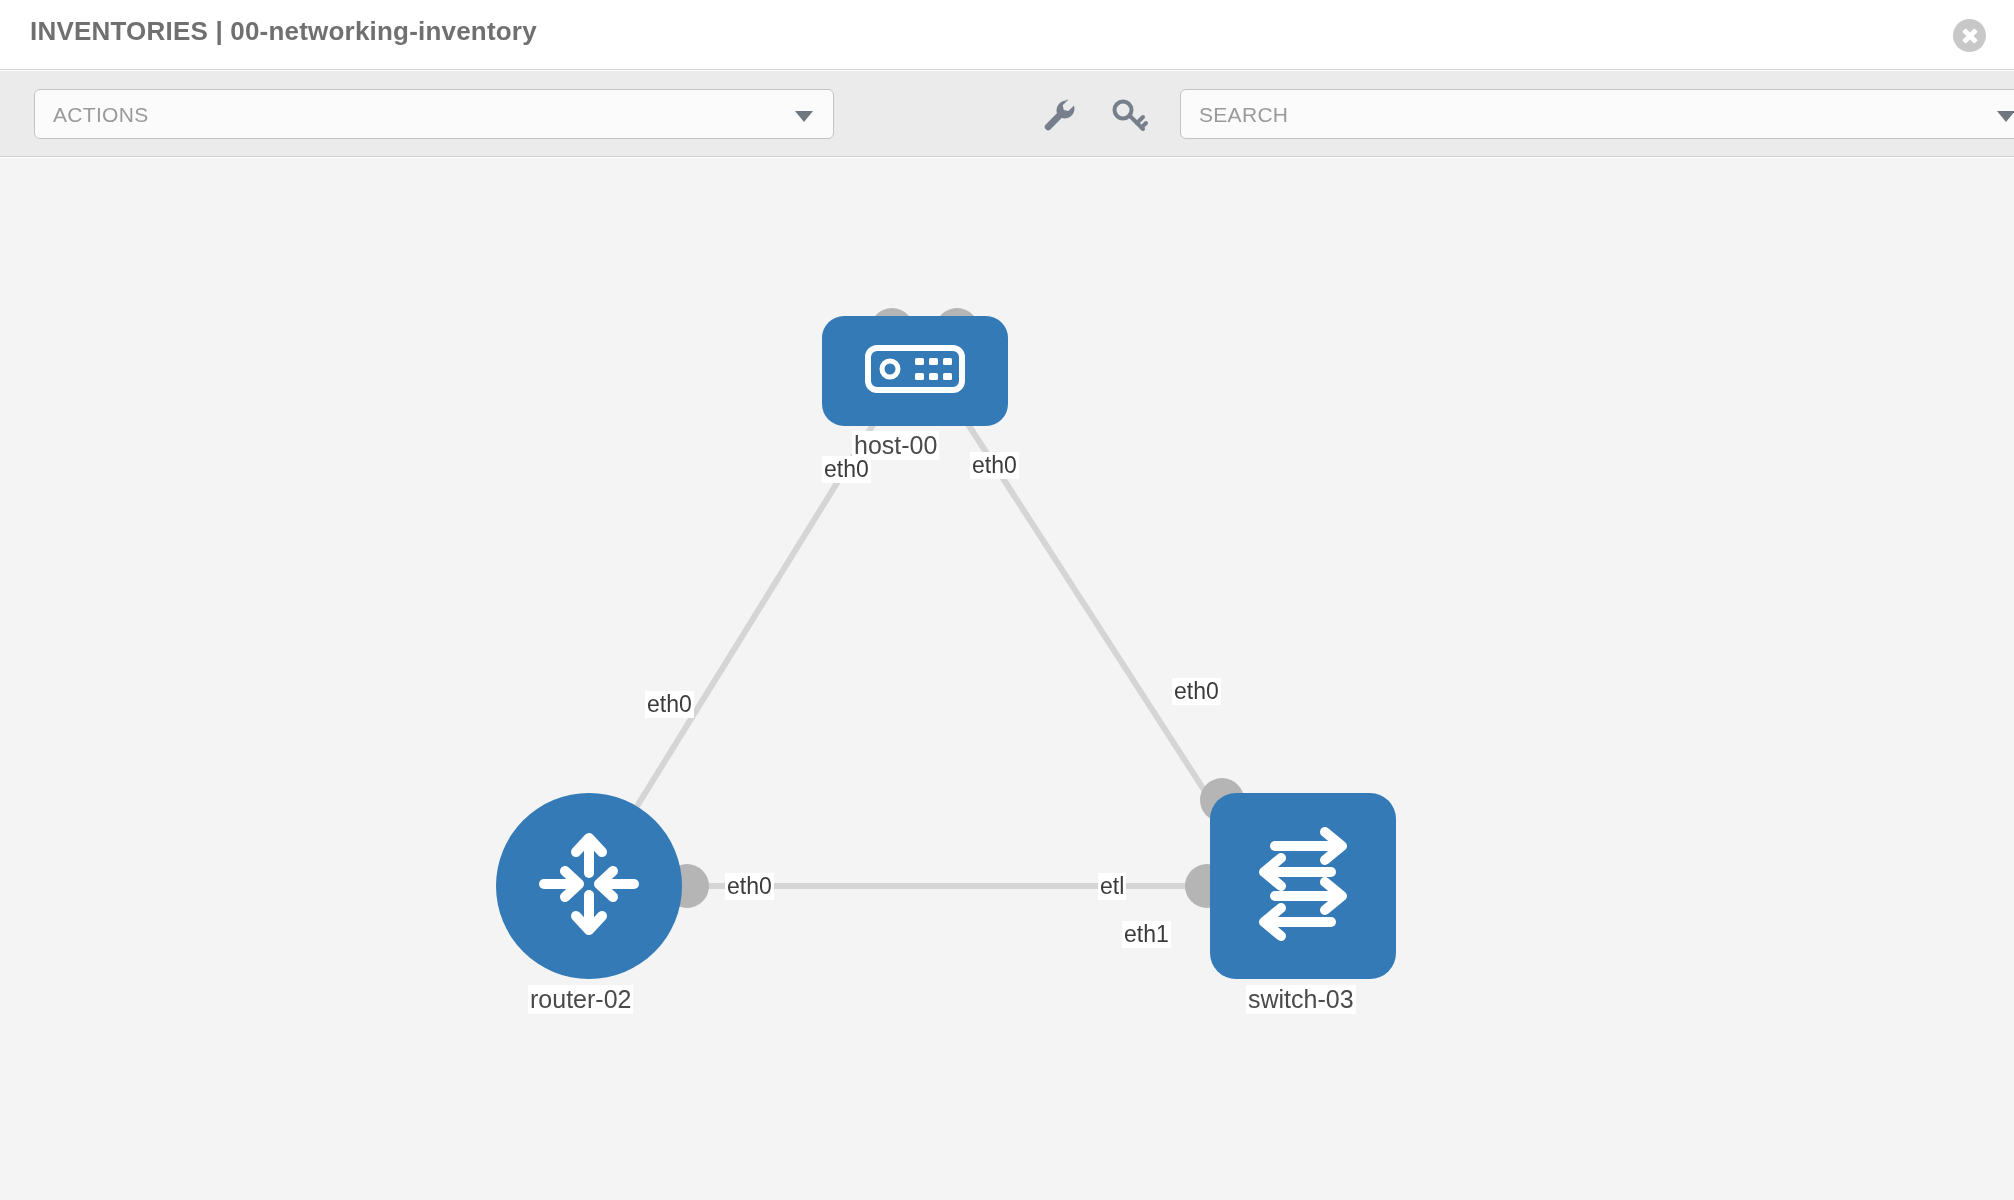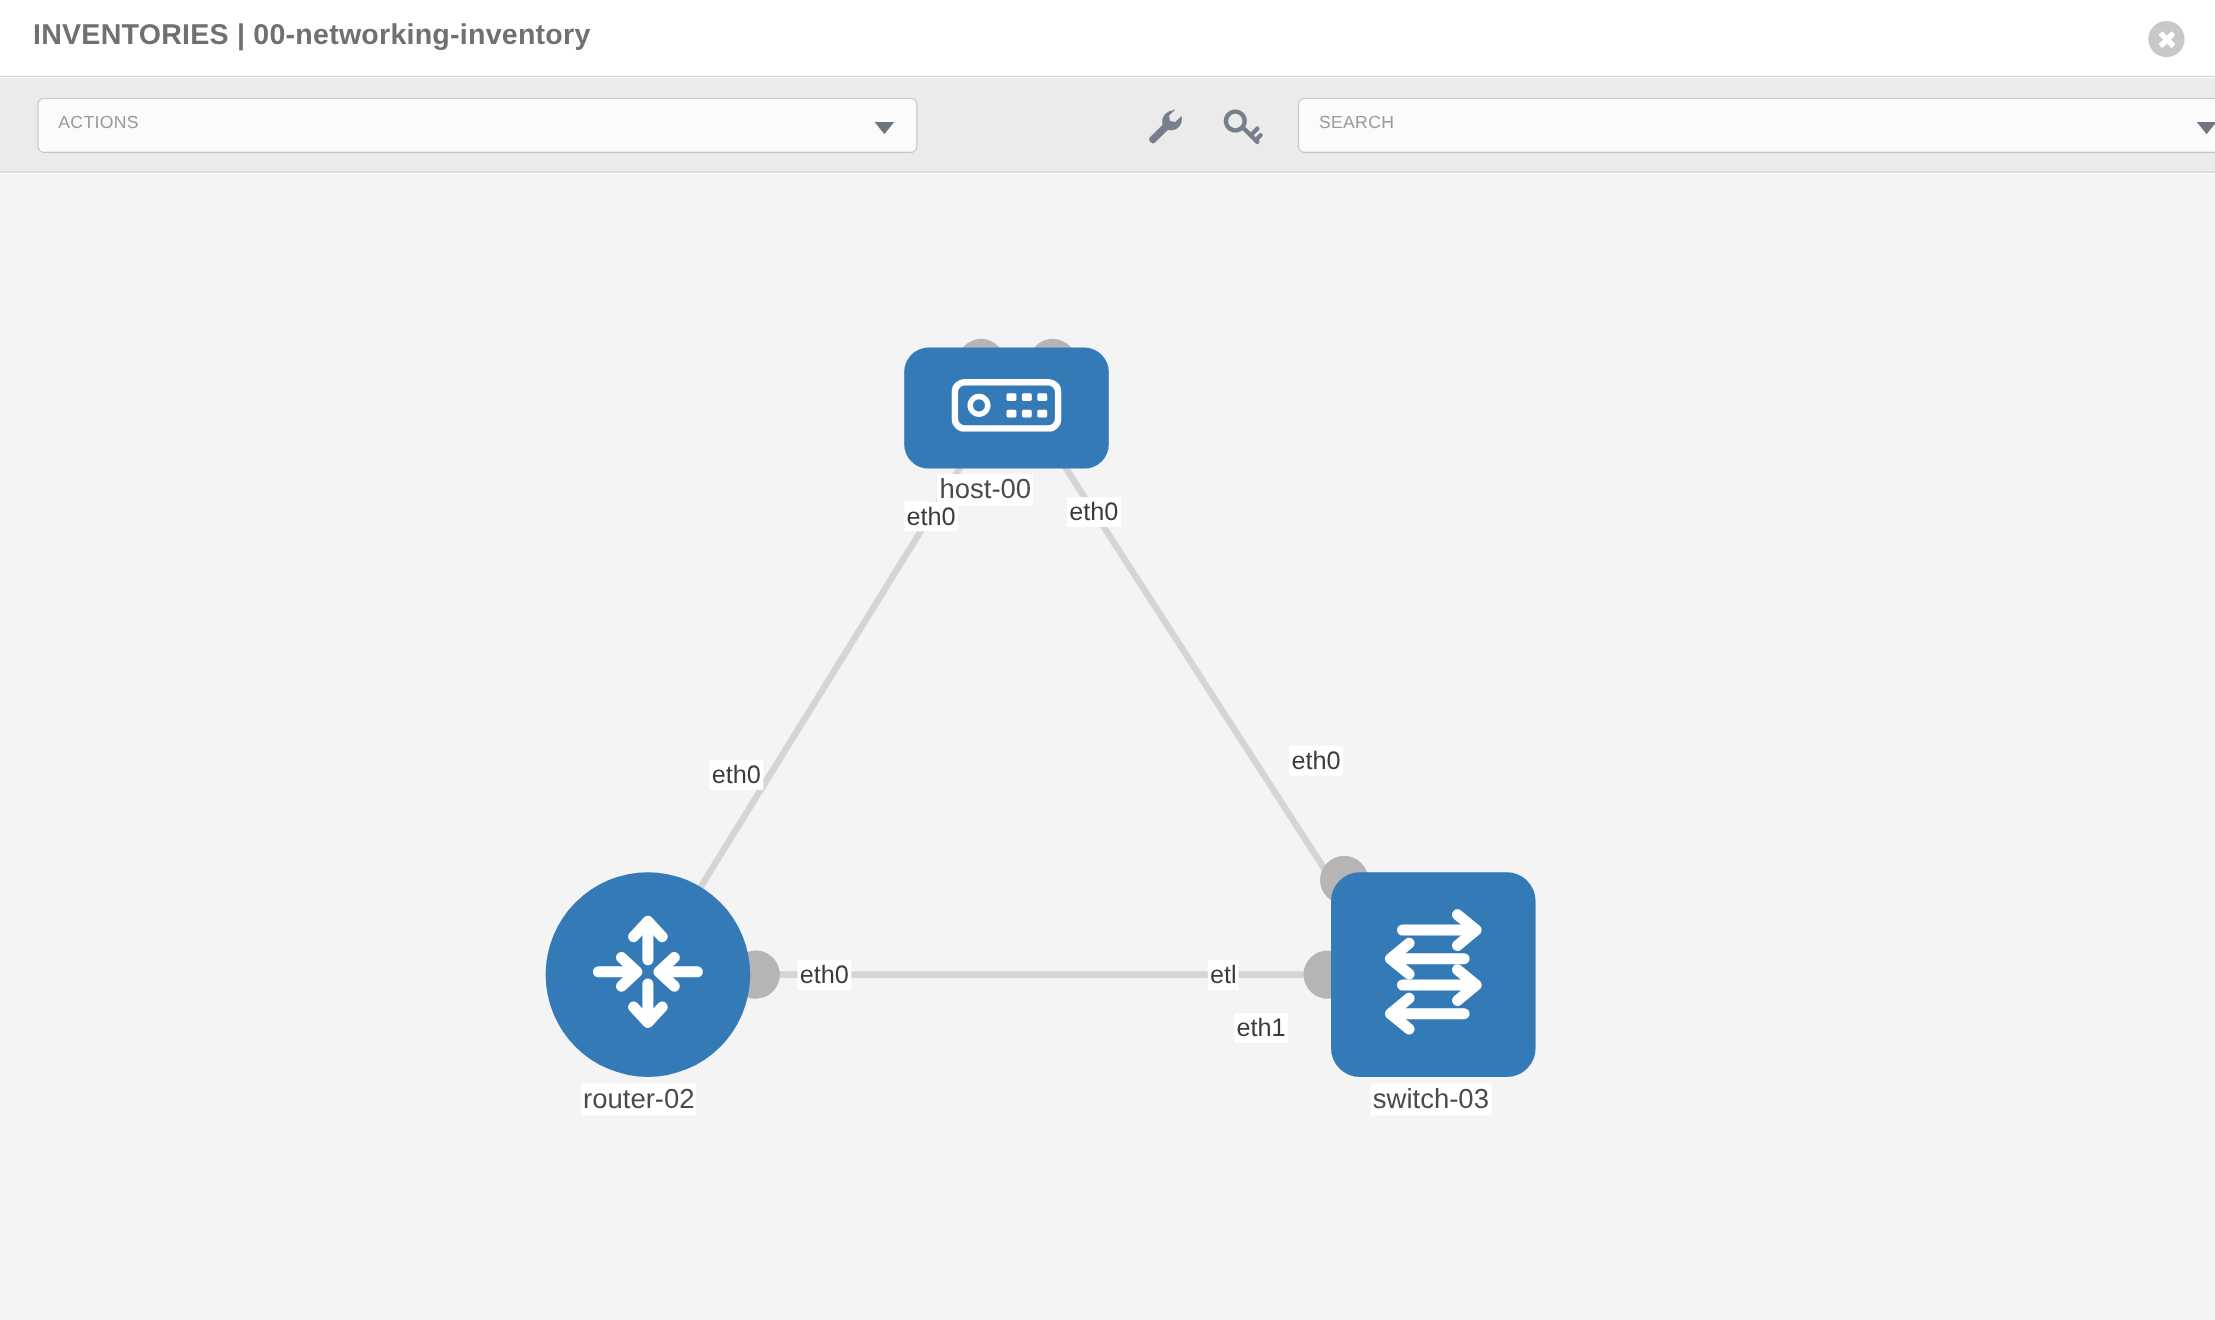--- a/index.html
+++ b/index.html
@@ -72,21 +72,21 @@
     background: #fbfbfb;
     border: 1px solid #c4c4c4;
     border-radius: 6px;
     height: 50px;
     cursor: pointer;
   }
   .select-box .sel-label {
     position: absolute;
     left: 18px;
     top: 13px;
-    font-size: 16px;
+    font-size: 21px;
     color: #9a9a9a;
     letter-spacing: 0.3px;
     white-space: nowrap;
   }
   .caret {
     position: absolute;
     right: 20px;
     top: 21px;
     width: 0; height: 0;
     border-left: 9px solid transparent;

